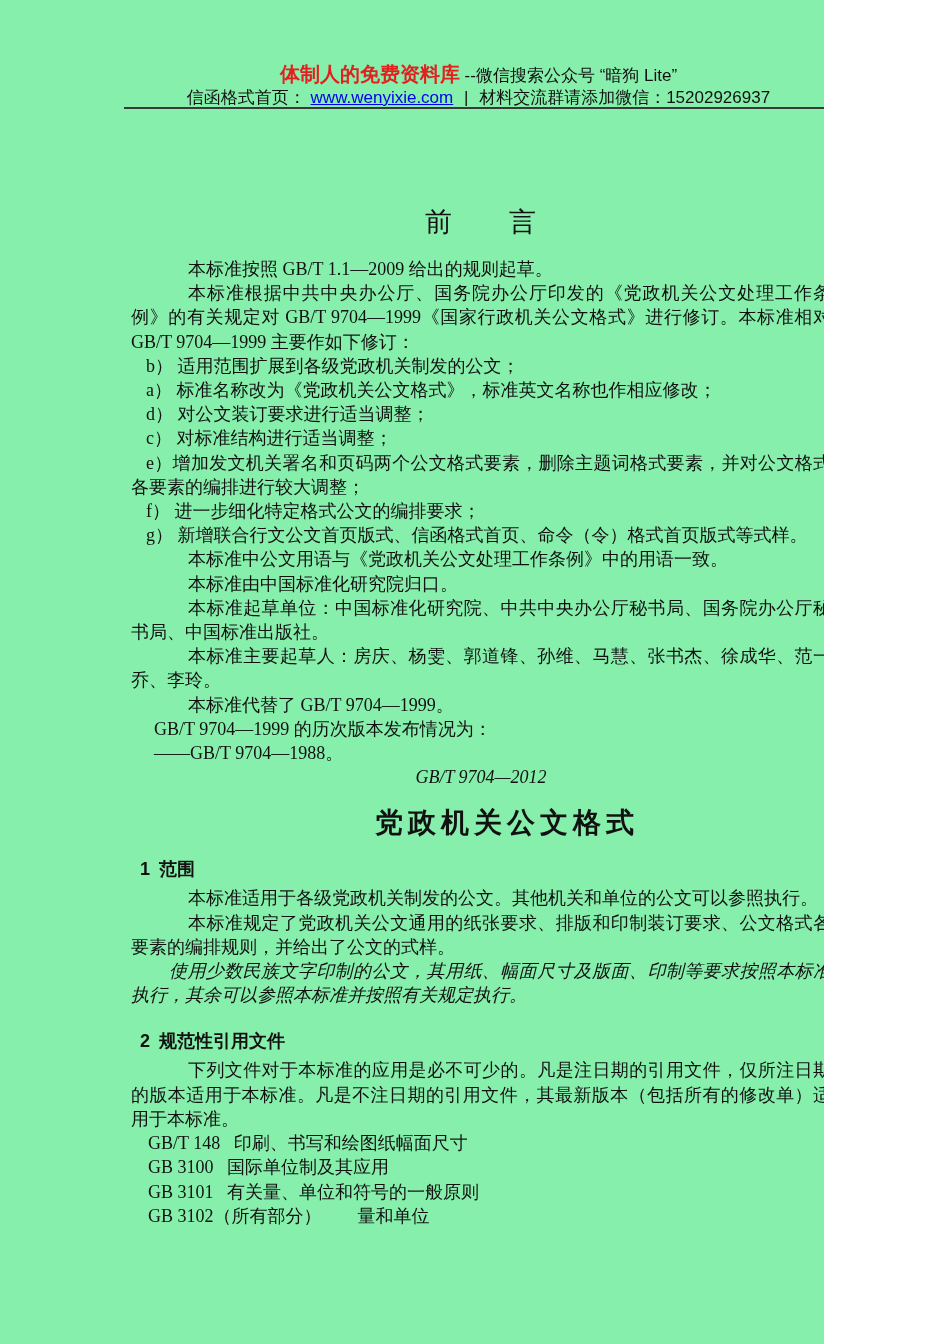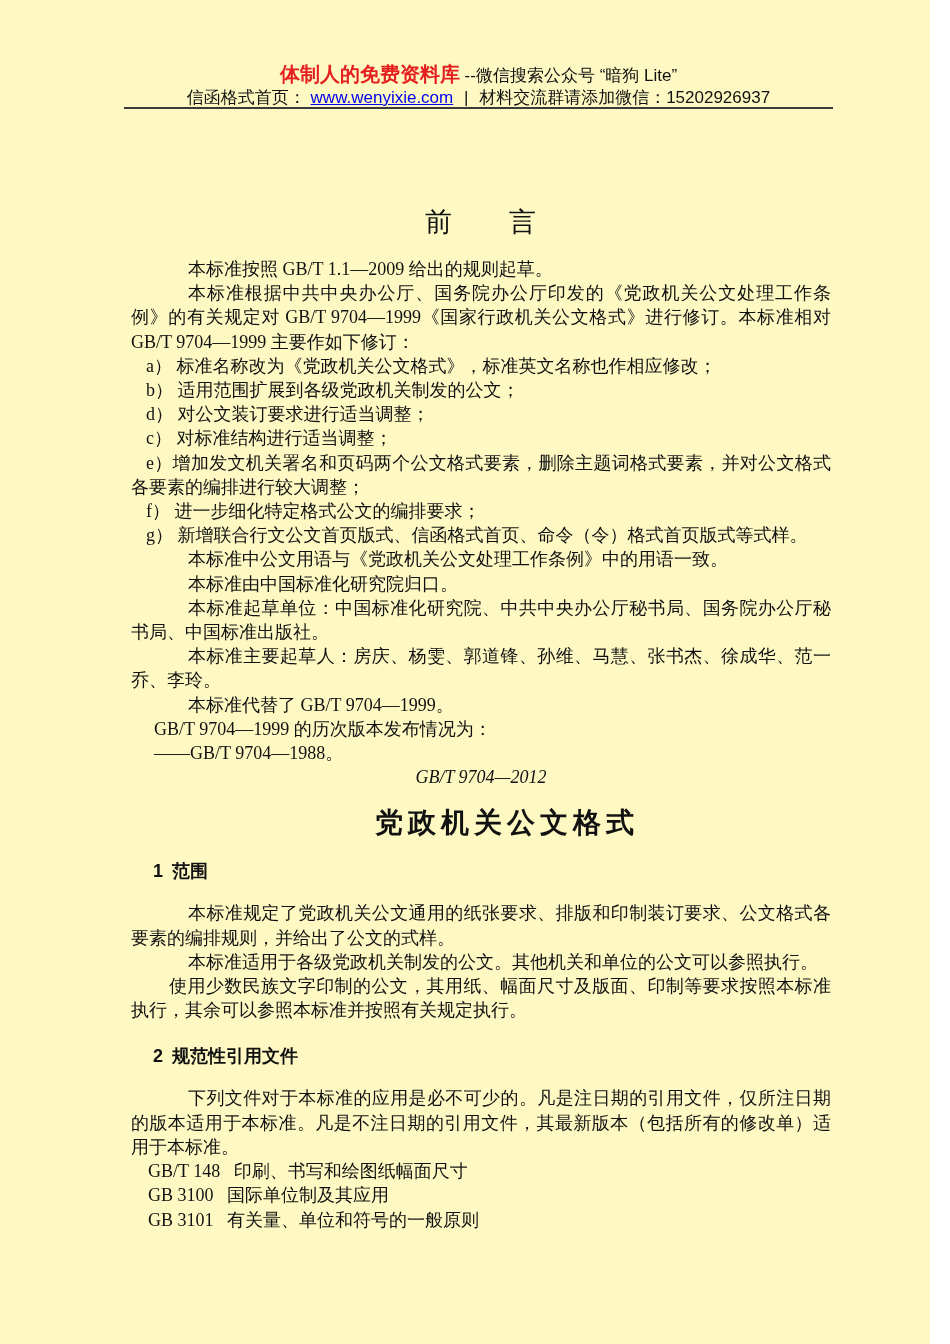--- a/index.html
+++ b/index.html
@@ -1,58 +1,58 @@
 <!DOCTYPE html>
 <html><head>
 <meta charset="utf-8">
 <style>
   html,body{margin:0;padding:0;}
   body{
     width:950px;height:1344px;background:#ffffff;color:#111;
     font-family:"Liberation Serif","DejaVu Serif",serif;
     -webkit-font-smoothing:antialiased;
   }
-  .page{position:relative;width:930px;height:1344px;background:#fef9c3;overflow:hidden;}
+  .page{position:relative;width:824px;height:1344px;background:#86efac;overflow:hidden;}
 
   
   .promo{
     position:absolute;left:124px;top:62px;width:709px;text-align:center;
     font-family:"Liberation Sans","DejaVu Sans",sans-serif;color:#111;
   }
   .promo-line1{font-size:17px;line-height:24px;white-space:nowrap;}
   .promo-brand{font-size:20px;font-weight:bold;}
   .promo-line2{font-size:17px;line-height:19px;white-space:nowrap;}
   .promo-link{text-decoration:underline;cursor:pointer;}
   .promo-sep{margin:0 6px;color:#111;}
   .rule{position:absolute;left:124px;top:107px;width:709px;border-top:2px solid #3a3a3a;height:0;}
 
   
   .content{
     position:absolute;left:131px;top:204px;width:700px;
     font-size:18px;line-height:24.2px;text-align:justify;text-justify:inter-ideograph;
   }
   .content p{margin:0;}
   .ind{text-indent:57px;}
-  .ind-s{text-indent:38px;}
+  .ind-s{text-indent:38px;font-style:italic;}
   .ind1{text-indent:23px;}
   .li{text-indent:15px;}
   .ref{text-indent:17px;}
   .center{text-align:center;text-indent:0;font-style:italic;}
 
   .fw-title{
     margin:0 0 17px 0;font-family:"Liberation Sans","DejaVu Sans",sans-serif;
     font-size:27px;font-weight:400;line-height:36px;text-align:center;letter-spacing:1px;
   }
   .doc-title{
     margin:15px 0 15px 0;font-family:"Liberation Sans","DejaVu Sans",sans-serif;
     font-size:28px;font-weight:bold;line-height:38px;text-align:center;
     letter-spacing:5px;text-indent:52px;
   }
   .sec{
-    margin:17px;font-family:"Liberation Sans","DejaVu Sans",sans-serif;
+    margin:4px;font-family:"Liberation Sans","DejaVu Sans",sans-serif;
     font-size:18px;font-weight:bold;line-height:25px;text-align:left;text-indent:5px;
   }
   .sec2{margin-top:22px;}
 </style>
 </head>
 <body>
 
 <div class="page">
 
   <header class="promo">
@@ -67,44 +67,45 @@
     </div>
   </header>
   <div class="rule"></div>
 
   <main class="content">
 
     <h1 class="fw-title">前　　言</h1>
 
     <p class="ind">本标准按照 GB/T 1.1—2009 给出的规则起草。</p>
     <p class="ind">本标准根据中共中央办公厅、国务院办公厅印发的《党政机关公文处理工作条例》的有关规定对 GB/T 9704—1999《国家行政机关公文格式》进行修订。本标准相对 GB/T 9704—1999 主要作如下修订：</p>
+    <p class="li">b） 适用范围扩展到各级党政机关制发的公文；</p>
     <p class="li">a） 标准名称改为《党政机关公文格式》，标准英文名称也作相应修改；</p>
-    <p class="li">b） 适用范围扩展到各级党政机关制发的公文；</p>
     <p class="li">d） 对公文装订要求进行适当调整；</p>
     <p class="li">c） 对标准结构进行适当调整；</p>
     <p class="li">e）增加发文机关署名和页码两个公文格式要素，删除主题词格式要素，并对公文格式各要素的编排进行较大调整；</p>
     <p class="li">f） 进一步细化特定格式公文的编排要求；</p>
     <p class="li">g） 新增联合行文公文首页版式、信函格式首页、命令（令）格式首页版式等式样。</p>
     <p class="ind">本标准中公文用语与《党政机关公文处理工作条例》中的用语一致。</p>
     <p class="ind">本标准由中国标准化研究院归口。</p>
     <p class="ind">本标准起草单位：中国标准化研究院、中共中央办公厅秘书局、国务院办公厅秘书局、中国标准出版社。</p>
     <p class="ind">本标准主要起草人：房庆、杨雯、郭道锋、孙维、马慧、张书杰、徐成华、范一乔、李玲。</p>
     <p class="ind">本标准代替了 GB/T 9704—1999。</p>
     <p class="ind1">GB/T 9704—1999 的历次版本发布情况为：</p>
     <p class="ind1">——GB/T 9704—1988。</p>
 
     <p class="center">GB/T 9704—2012</p>
 
     <h2 class="doc-title">党政机关公文格式</h2>
 
     <h3 class="sec">1 范围</h3>
+    <p class="ind">本标准适用于各级党政机关制发的公文。其他机关和单位的公文可以参照执行。</p>
     <p class="ind">本标准规定了党政机关公文通用的纸张要求、排版和印制装订要求、公文格式各要素的编排规则，并给出了公文的式样。</p>
-    <p class="ind">本标准适用于各级党政机关制发的公文。其他机关和单位的公文可以参照执行。</p>
     <p class="ind-s">使用少数民族文字印制的公文，其用纸、幅面尺寸及版面、印制等要求按照本标准执行，其余可以参照本标准并按照有关规定执行。</p>
 
     <h3 class="sec sec2">2 规范性引用文件</h3>
     <p class="ind">下列文件对于本标准的应用是必不可少的。凡是注日期的引用文件，仅所注日期的版本适用于本标准。凡是不注日期的引用文件，其最新版本（包括所有的修改单）适用于本标准。</p>
     <p class="ref">GB/T 148  印刷、书写和绘图纸幅面尺寸</p>
     <p class="ref">GB 3100  国际单位制及其应用</p>
     <p class="ref">GB 3101  有关量、单位和符号的一般原则</p>
+    <p class="ref">GB 3102（所有部分）　　量和单位</p>
 
   </main>
 </div>
 
 </body></html>

